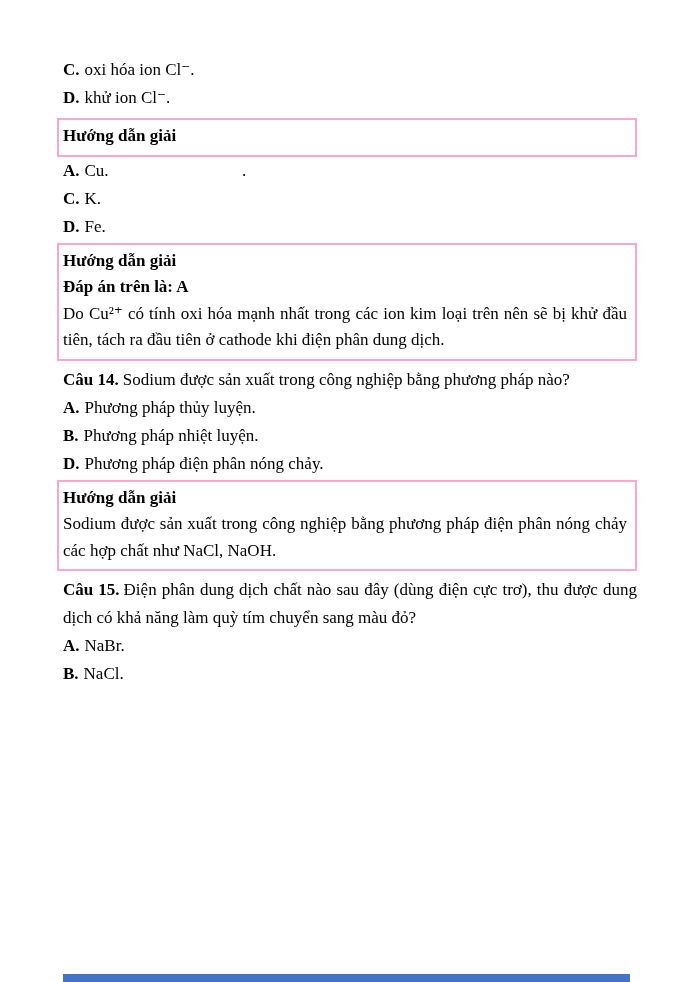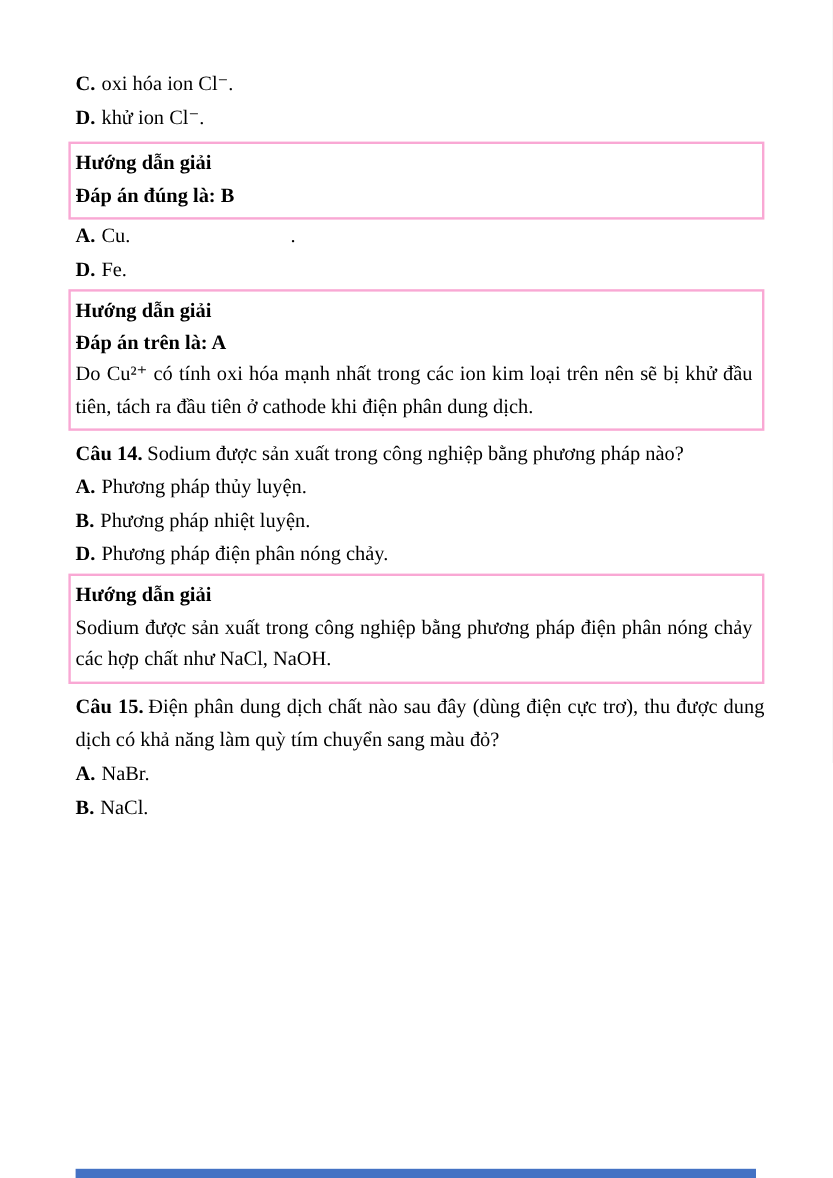--- a/index.html
+++ b/index.html
@@ -69,26 +69,28 @@
 
     <p class="line mt56">
       <span class="letter">C.</span><span>oxi hóa ion Cl⁻.</span>
     </p>
     <p class="line">
       <span class="letter">D.</span><span>khử ion Cl⁻.</span>
     </p>
 
     <div class="solution-box mt6">
       <p class="head">Hướng dẫn giải</p>
-      <p class="head">Đáp án đúng là: B</p>
     </div>
 
     <p class="line">
       <span class="letter">A.</span><span>Cu.</span>
       <span class="stray">.</span>
+    </p>
+    <p class="line">
+      <span class="letter">C.</span><span>K.</span>
     </p>
     <p class="line">
       <span class="letter">D.</span><span>Fe.</span>
     </p>
 
     <div class="solution-box mt2">
       <p class="head">Hướng dẫn giải</p>
       <p class="head">Đáp án trên là: A</p>
       <p class="body">Do Cu²⁺ có tính oxi hóa mạnh nhất trong các ion kim loại trên nên sẽ bị khử đầu tiên, tách ra đầu tiên ở cathode khi điện phân dung dịch.</p>
     </div>

